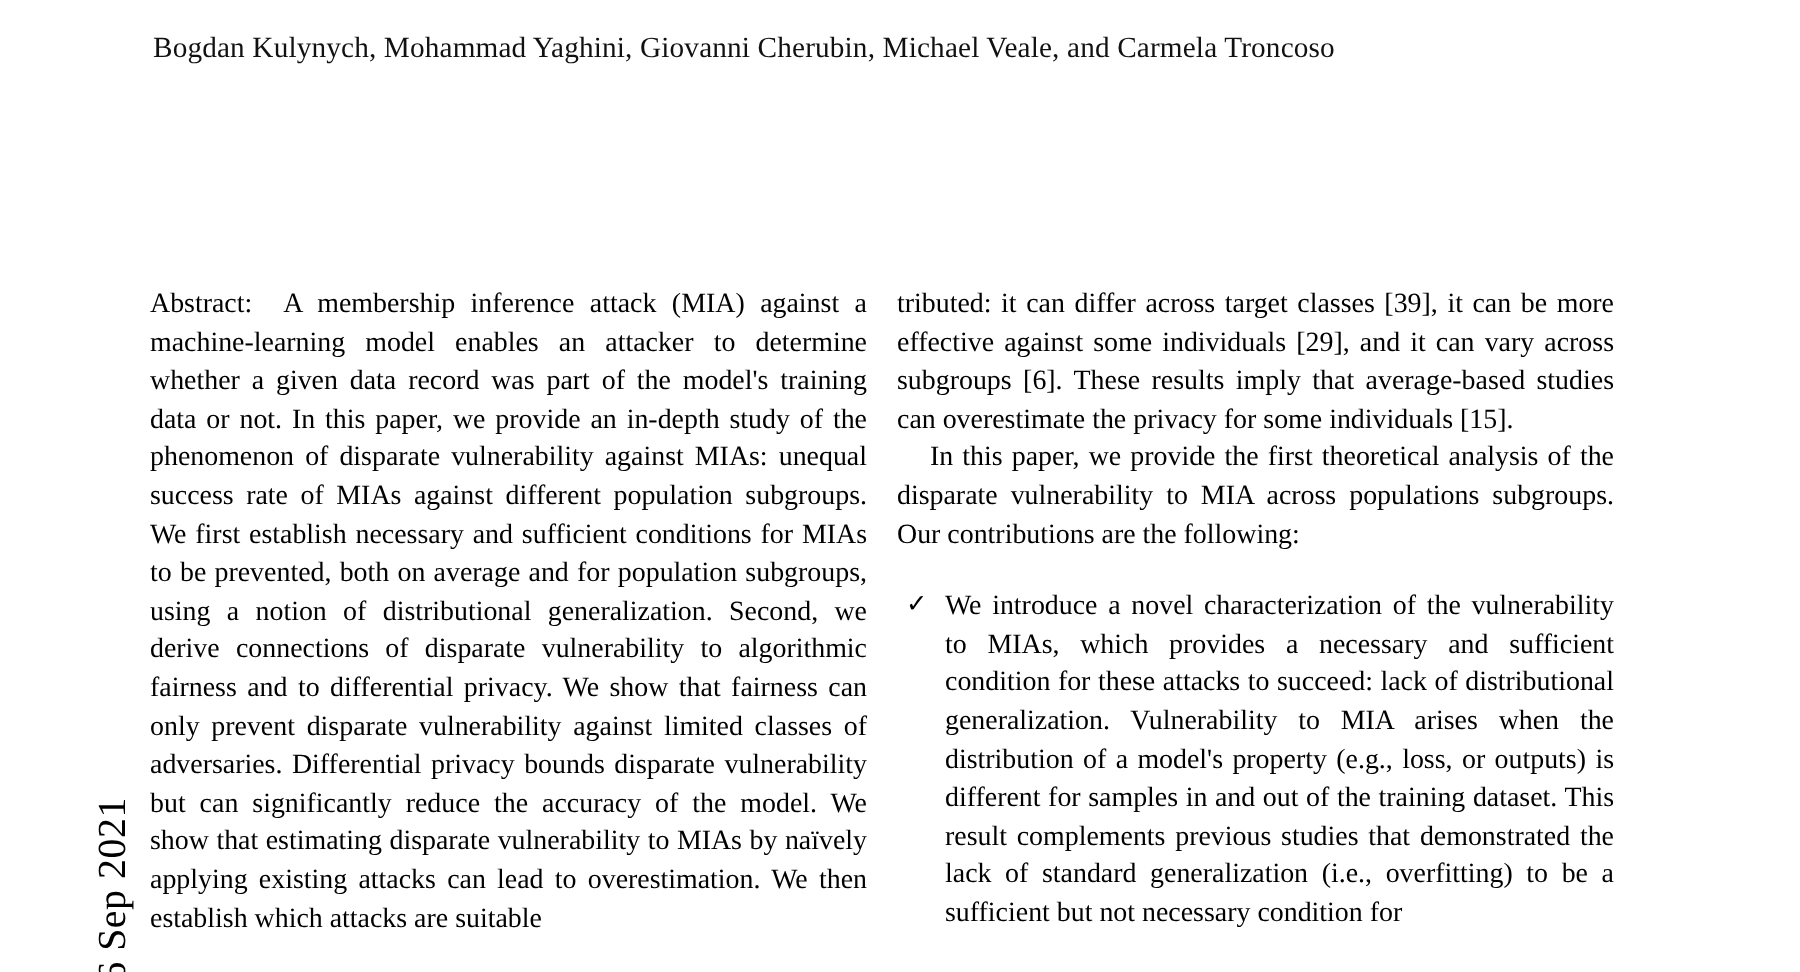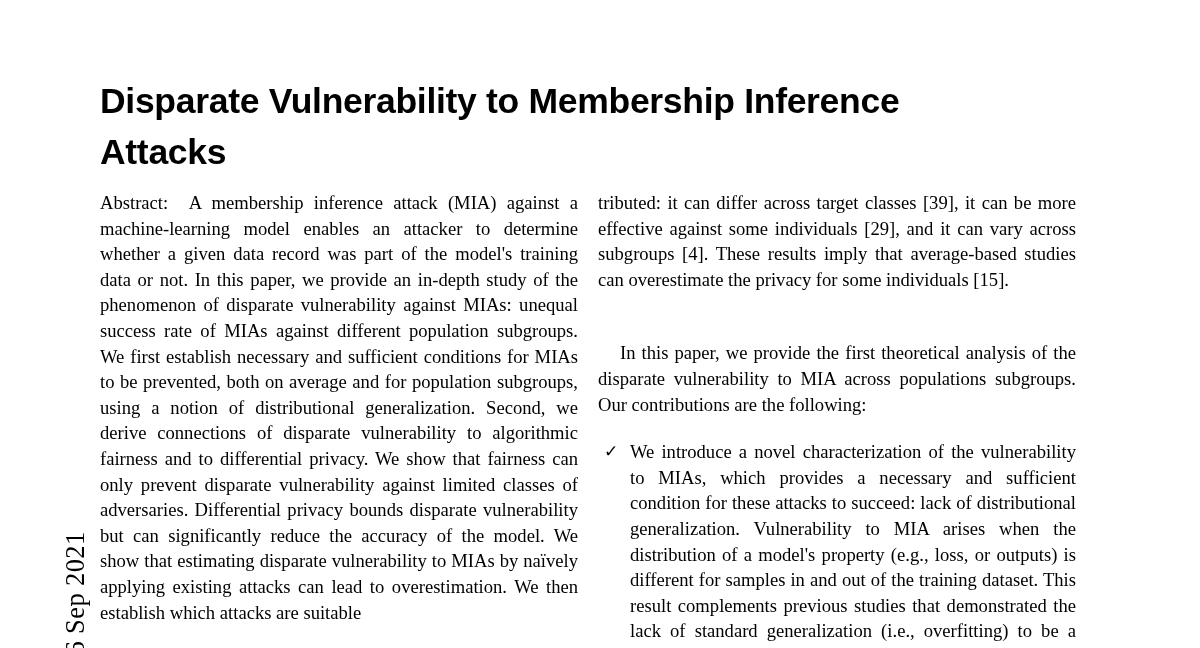--- a/index.html
+++ b/index.html
@@ -92,21 +92,20 @@
   }
   .col-left { left: 0px; }
   .col-right { left: 498px; }
 
   .col p {
     margin: 0;
     text-indent: 0;
   }
   .col p.indent {
     text-indent: 22px;
-    margin-top: 48px;
   }
   .abstract-label {
     font-weight: normal;
   }
   .it { }
 
   
   .checklist {
     margin: 0;
     padding: 0;
@@ -129,31 +128,31 @@
 </style>
 </head>
 <body>
 
 <div class="arxiv-stamp">
   <div class="vtext">cs.LG]  16 Sep 2021</div>
 </div>
 
 <div class="page">
 
+  <div class="authors">Bogdan Kulynych, Mohammad Yaghini, Giovanni Cherubin, Michael Veale, and Carmela Troncoso</div>
 
-  <h1 class="title">Disparate Vulnerability to Membership Inference Attacks</h1>
 
   <div class="columns">
 
     <div class="col col-left">
       <p><span class="abstract-label">Abstract:</span>&nbsp;&nbsp;<span>A membership inference attack (MIA) against a machine-learning model enables an attacker to determine whether a given data record was part of the model's training data or not. In this paper, we provide an in-depth study of the phenomenon of <span class="it">disparate vulnerability</span> against MIAs: unequal success rate of MIAs against different population subgroups. We first establish <span class="it">necessary and sufficient</span> conditions for MIAs to be prevented, both on average and for population subgroups, using a notion of <span class="it"><span class="it">distribution</span>al generalization</span>. Second, we derive connections of <span class="it">disparate vulnerability</span> to algorithmic fairness and to differential privacy. We show that fairness can only prevent <span class="it">disparate vulnerability</span> against limited classes of adversaries. Differential privacy bounds <span class="it">disparate vulnerability</span> but can significantly reduce the accuracy of the model. We show that estimating <span class="it">disparate vulnerability</span> to MIAs by naïvely applying existing attacks can lead to overestimation. We then establish which attacks are suitable</span></p>
     </div>
 
     <div class="col col-right">
-      <p>tributed: it can differ across target classes [39], it can be more effective against some individuals [29], and it can vary across subgroups [4]. These results imply that average-based studies can overestimate the privacy for some individuals [15].</p>
+      <p>tributed: it can differ across target classes [39], it can be more effective against some individuals [29], and it can vary across subgroups [6]. These results imply that average-based studies can overestimate the privacy for some individuals [15].</p>
       <p class="indent">In this paper, we provide the first theoretical analysis of the <span class="it">disparate vulnerability</span> to MIA across populations subgroups. Our contributions are the following:</p>
       <ul class="checklist">
         <li>
           <span class="mark">✓</span>
           <span>We introduce a novel characterization of the vulnerability to MIAs, which provides a <span class="it">necessary and sufficient</span> condition for these attacks to succeed: lack of <span class="it"><span class="it">distribution</span>al generalization</span>. Vulnerability to MIA arises when the <span class="it">distribution</span> of a model's property (e.g., loss, or outputs) is different for samples in and out of the training dataset. This result complements previous studies that demonstrated the lack of standard generalization (i.e., overfitting) to be a sufficient but not necessary condition for</span>
         </li>
       </ul>
     </div>
 
   </div>

